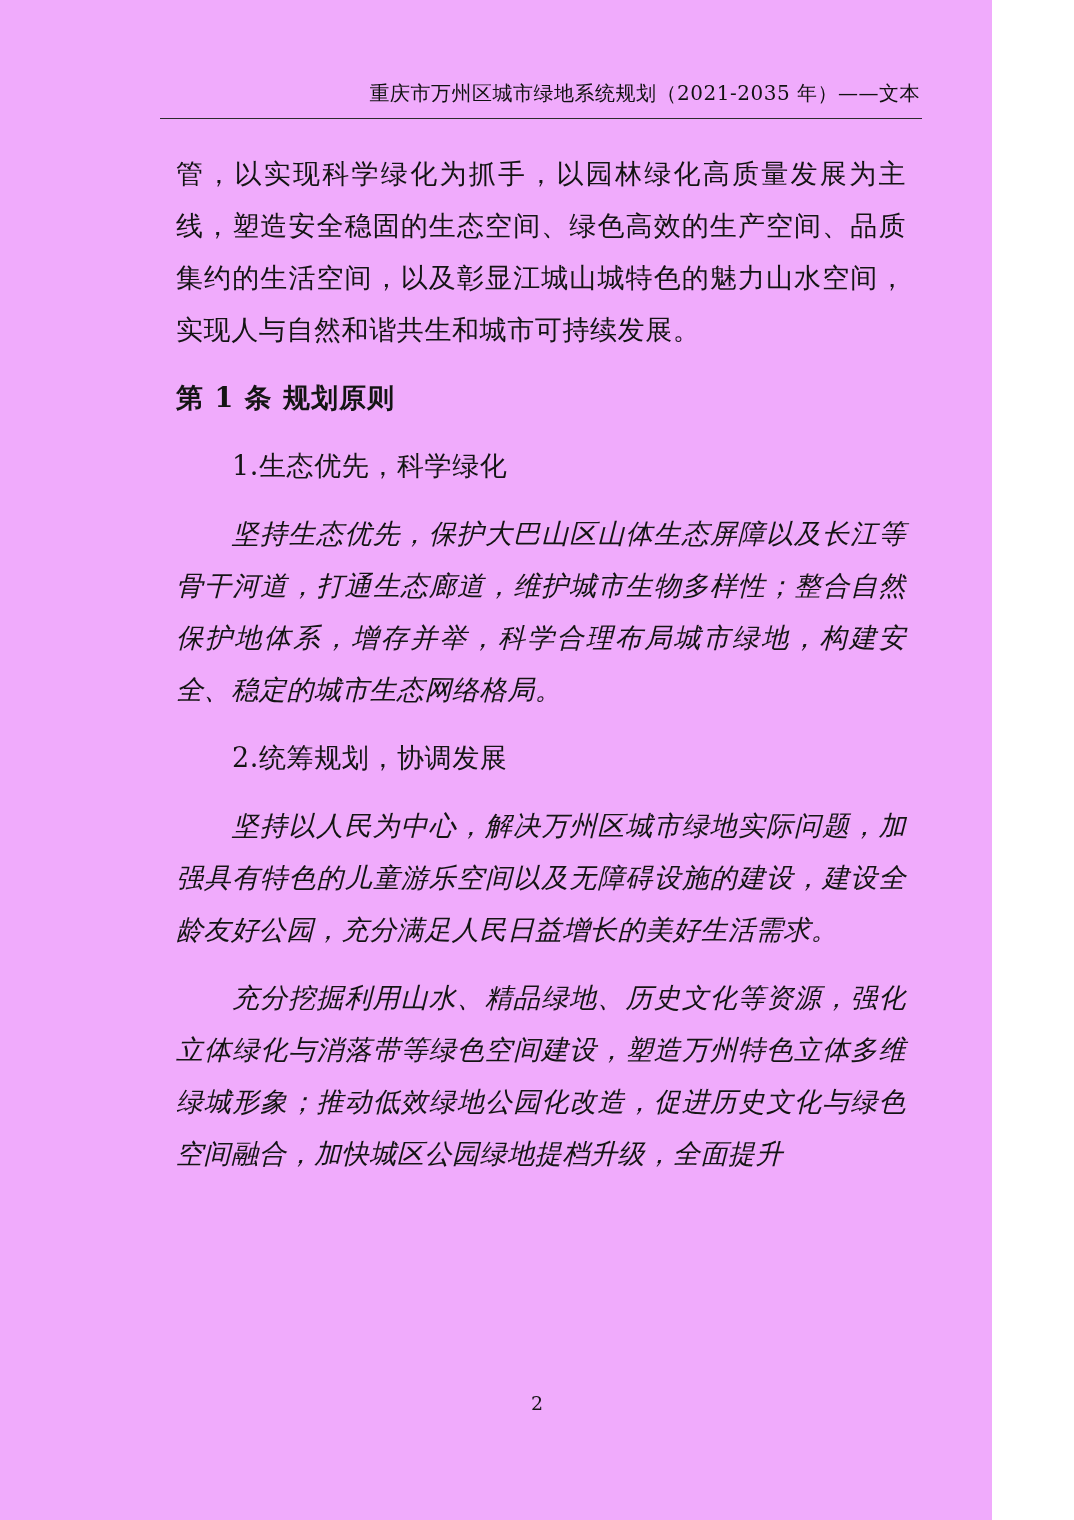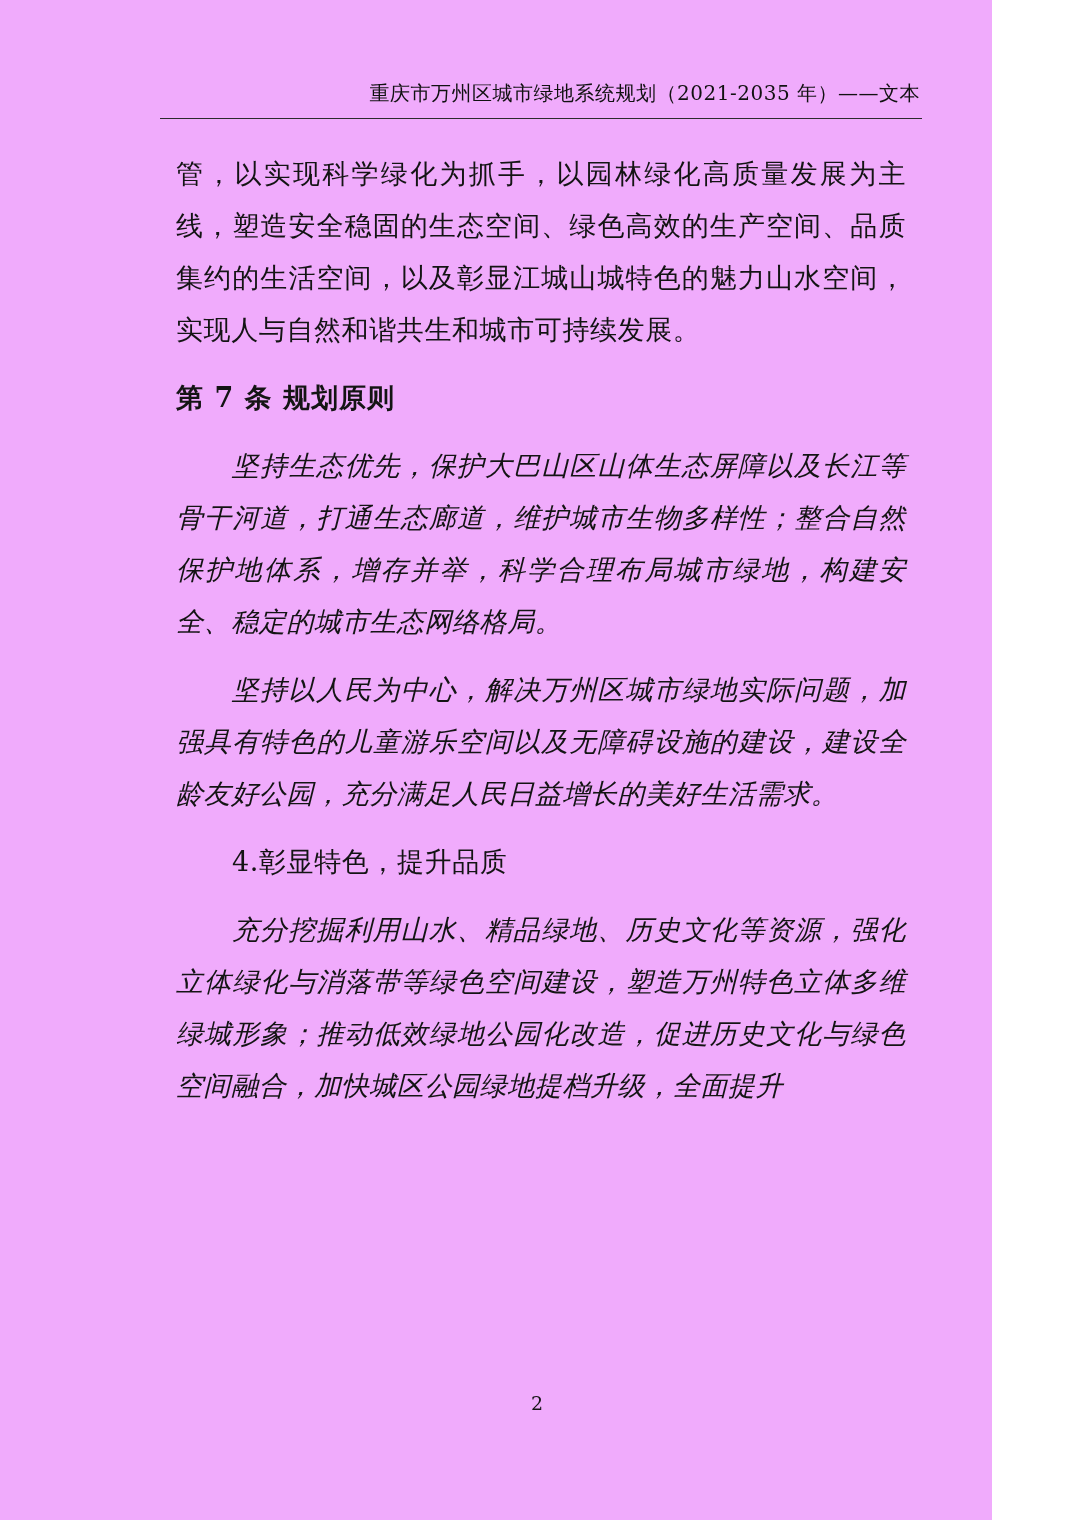--- a/index.html
+++ b/index.html
@@ -78,22 +78,23 @@
 </head>
 <body>
 
 <div class="page">
 
   <div class="header">重庆市万州区城市绿地系统规划（2021-2035 年）——文本</div>
   <div class="header-rule"></div>
 
   <div class="content">
     <p class="">管，以实现科学绿化为抓手，以园林绿化高质量发展为主线，塑造安全稳固的生态空间、绿色高效的生产空间、品质集约的生活空间，以及彰显江城山城特色的魅力山水空间，实现人与自然和谐共生和城市可持续发展。</p>
-    <p class="section">第 7 条 规划原则</p>
+    <p class="section">第 1 条 规划原则</p>
+    <p class="sub">1.生态优先，科学绿化</p>
     <p class="indent">坚持生态优先，保护大巴山区山体生态屏障以及长江等骨干河道，打通生态廊道，维护城市生物多样性；整合自然保护地体系，增存并举，科学合理布局城市绿地，构建安全、稳定的城市生态网络格局。</p>
+    <p class="sub">2.统筹规划，协调发展</p>
     <p class="indent">坚持以人民为中心，解决万州区城市绿地实际问题，加强具有特色的儿童游乐空间以及无障碍设施的建设，建设全龄友好公园，充分满足人民日益增长的美好生活需求。</p>
-    <p class="sub">4.彰显特色，提升品质</p>
     <p class="indent">充分挖掘利用山水、精品绿地、历史文化等资源，强化立体绿化与消落带等绿色空间建设，塑造万州特色立体多维绿城形象；推动低效绿地公园化改造，促进历史文化与绿色空间融合，加快城区公园绿地提档升级，全面提升</p>
   </div>
 
   <div class="footer">2</div>
 
 </div>
 
 </body></html>

